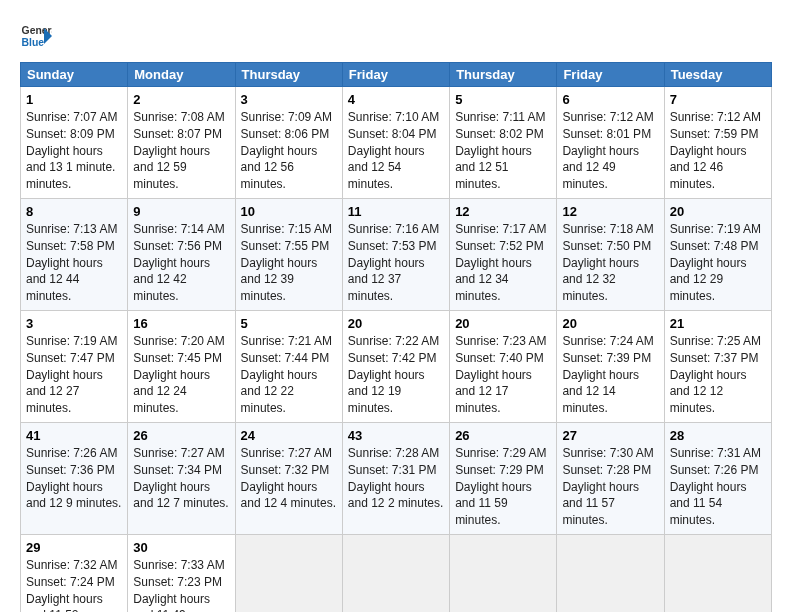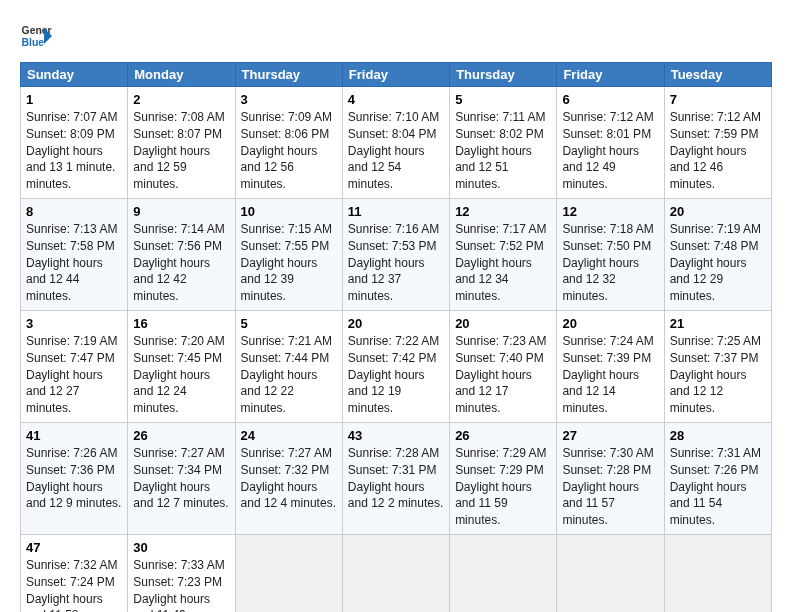--- a/index.html
+++ b/index.html
@@ -137,21 +137,21 @@
       <tr>
         <td><span class="day-num">41</span><span class="day-info">Sunrise: 7:26 AM<br>Sunset: 7:36 PM<br>Daylight hours<br>and 12 9 minutes.</span></td>
         <td><span class="day-num">26</span><span class="day-info">Sunrise: 7:27 AM<br>Sunset: 7:34 PM<br>Daylight hours<br>and 12 7 minutes.</span></td>
         <td><span class="day-num">24</span><span class="day-info">Sunrise: 7:27 AM<br>Sunset: 7:32 PM<br>Daylight hours<br>and 12 4 minutes.</span></td>
         <td><span class="day-num">43</span><span class="day-info">Sunrise: 7:28 AM<br>Sunset: 7:31 PM<br>Daylight hours<br>and 12 2 minutes.</span></td>
         <td><span class="day-num">26</span><span class="day-info">Sunrise: 7:29 AM<br>Sunset: 7:29 PM<br>Daylight hours<br>and 11 59 minutes.</span></td>
         <td><span class="day-num">27</span><span class="day-info">Sunrise: 7:30 AM<br>Sunset: 7:28 PM<br>Daylight hours<br>and 11 57 minutes.</span></td>
         <td><span class="day-num">28</span><span class="day-info">Sunrise: 7:31 AM<br>Sunset: 7:26 PM<br>Daylight hours<br>and 11 54 minutes.</span></td>
       </tr>
       <tr>
-        <td><span class="day-num">47</span><span class="day-info">Sunrise: 7:32 AM<br>Sunset: 7:24 PM<br>Daylight hours<br>and 11 52 minutes.</span></td>
+        <td><span class="day-num">29</span><span class="day-info">Sunrise: 7:32 AM<br>Sunset: 7:24 PM<br>Daylight hours<br>and 11 52 minutes.</span></td>
         <td><span class="day-num">30</span><span class="day-info">Sunrise: 7:33 AM<br>Sunset: 7:23 PM<br>Daylight hours<br>and 11 49 minutes.</span></td>
         <td class="empty-cell"></td>
         <td class="empty-cell"></td>
         <td class="empty-cell"></td>
         <td class="empty-cell"></td>
         <td class="empty-cell"></td>
       </tr>
     </tbody>
 </table>
 

